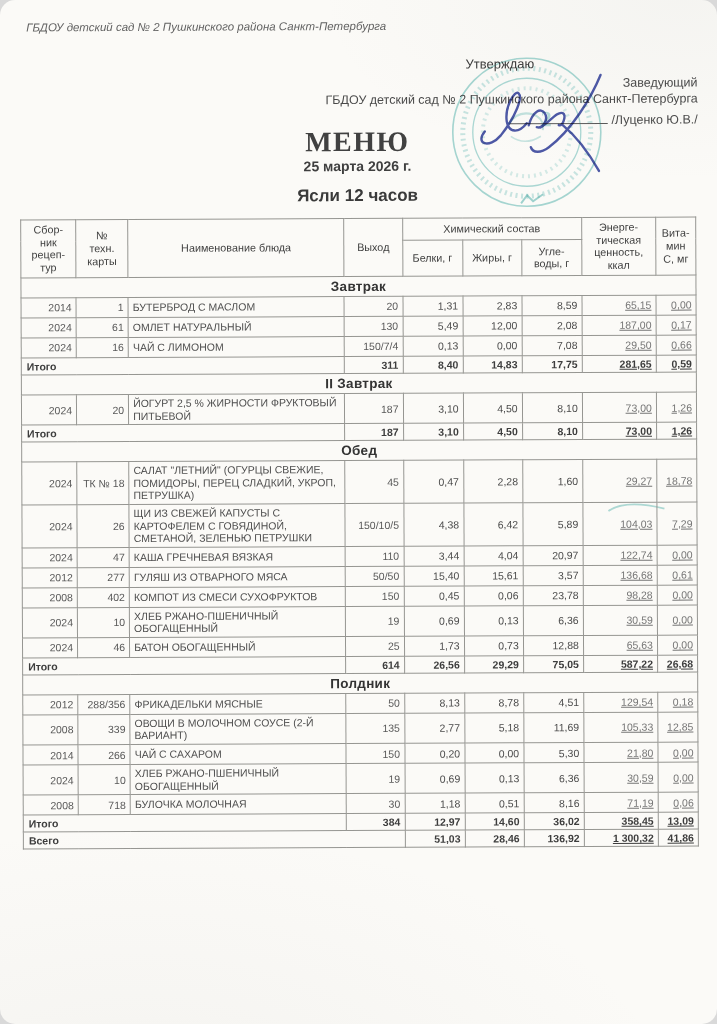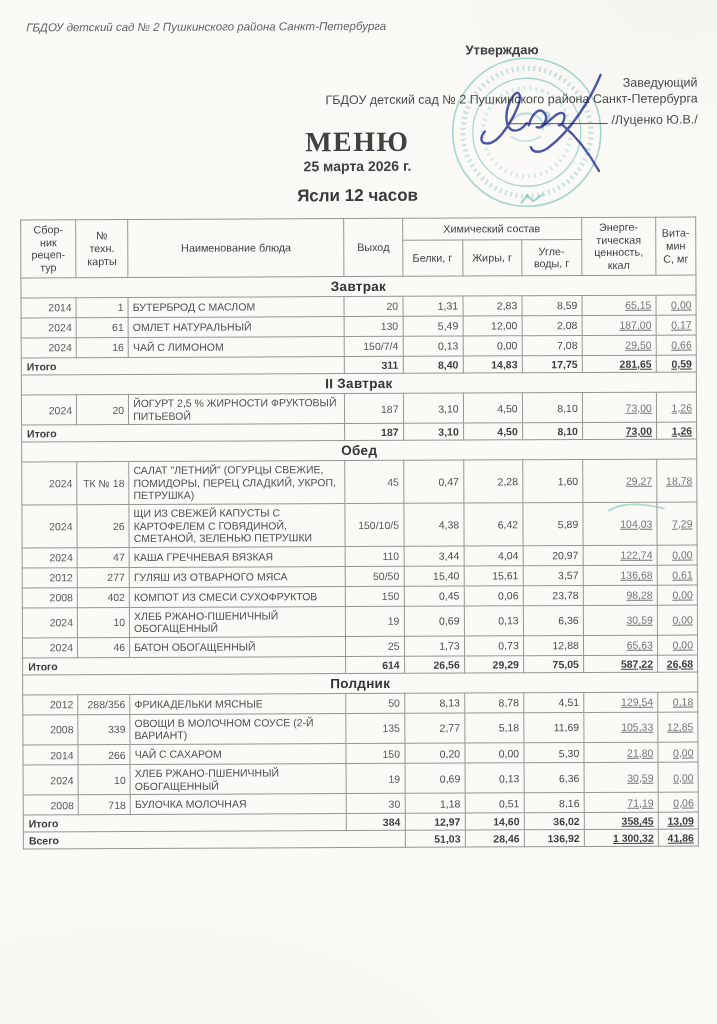--- a/index.html
+++ b/index.html
@@ -4,25 +4,26 @@
 <style>
   html,body{margin:0;padding:0;background:#d9d9d9;}
   .page{
     position:relative;width:717px;height:1024px;margin:0 auto;overflow:hidden;
     background:
       radial-gradient(ellipse 900px 500px at 20% 110%, rgba(180,180,175,.10), transparent 60%),
       radial-gradient(ellipse 600px 300px at 95% 0%, rgba(170,175,170,.08), transparent 60%),
       #fbfaf7;
     font-family:"Liberation Sans", sans-serif;
     color:#474747;
+    border-radius:15px;
   }
   .tilt{position:absolute;inset:0;transform:rotate(-0.25deg);transform-origin:50% 40%;}
 
   .org-line{position:absolute;left:28px;top:20px;font-size:11.5px;font-style:italic;color:#636363;}
-  .approve{position:absolute;left:467px;top:43px;font-size:13px;font-weight:700;color:#3c3c3c;text-align:right;}
+  .approve{position:absolute;left:467px;top:57px;font-size:13px;font-weight:400;color:#3c3c3c;text-align:right;}
   .approver-block{position:absolute;right:18px;top:77px;text-align:right;font-size:12.5px;color:#4a4a4a;line-height:15.5px;}
   .sig-row{margin-top:4px;}
   .underline{display:inline-block;width:98px;border-bottom:1.4px solid #5a5a5a;height:12px;margin-right:4px;vertical-align:baseline;}
 
   .title{position:absolute;left:0;right:0;top:126px;text-align:center;
     font-family:"Liberation Serif", serif;font-size:28px;font-weight:700;letter-spacing:1.5px;color:#414141;}
   .date{position:absolute;left:0;right:0;top:158px;text-align:center;font-size:14px;font-weight:700;color:#3f3f3f;}
   .subtitle{position:absolute;left:0;right:0;top:186px;text-align:center;font-size:17px;font-weight:700;color:#3a3a3a;}
 
   .stamp{position:absolute;left:450px;top:55px;opacity:.62;mix-blend-mode:multiply;pointer-events:none;}

